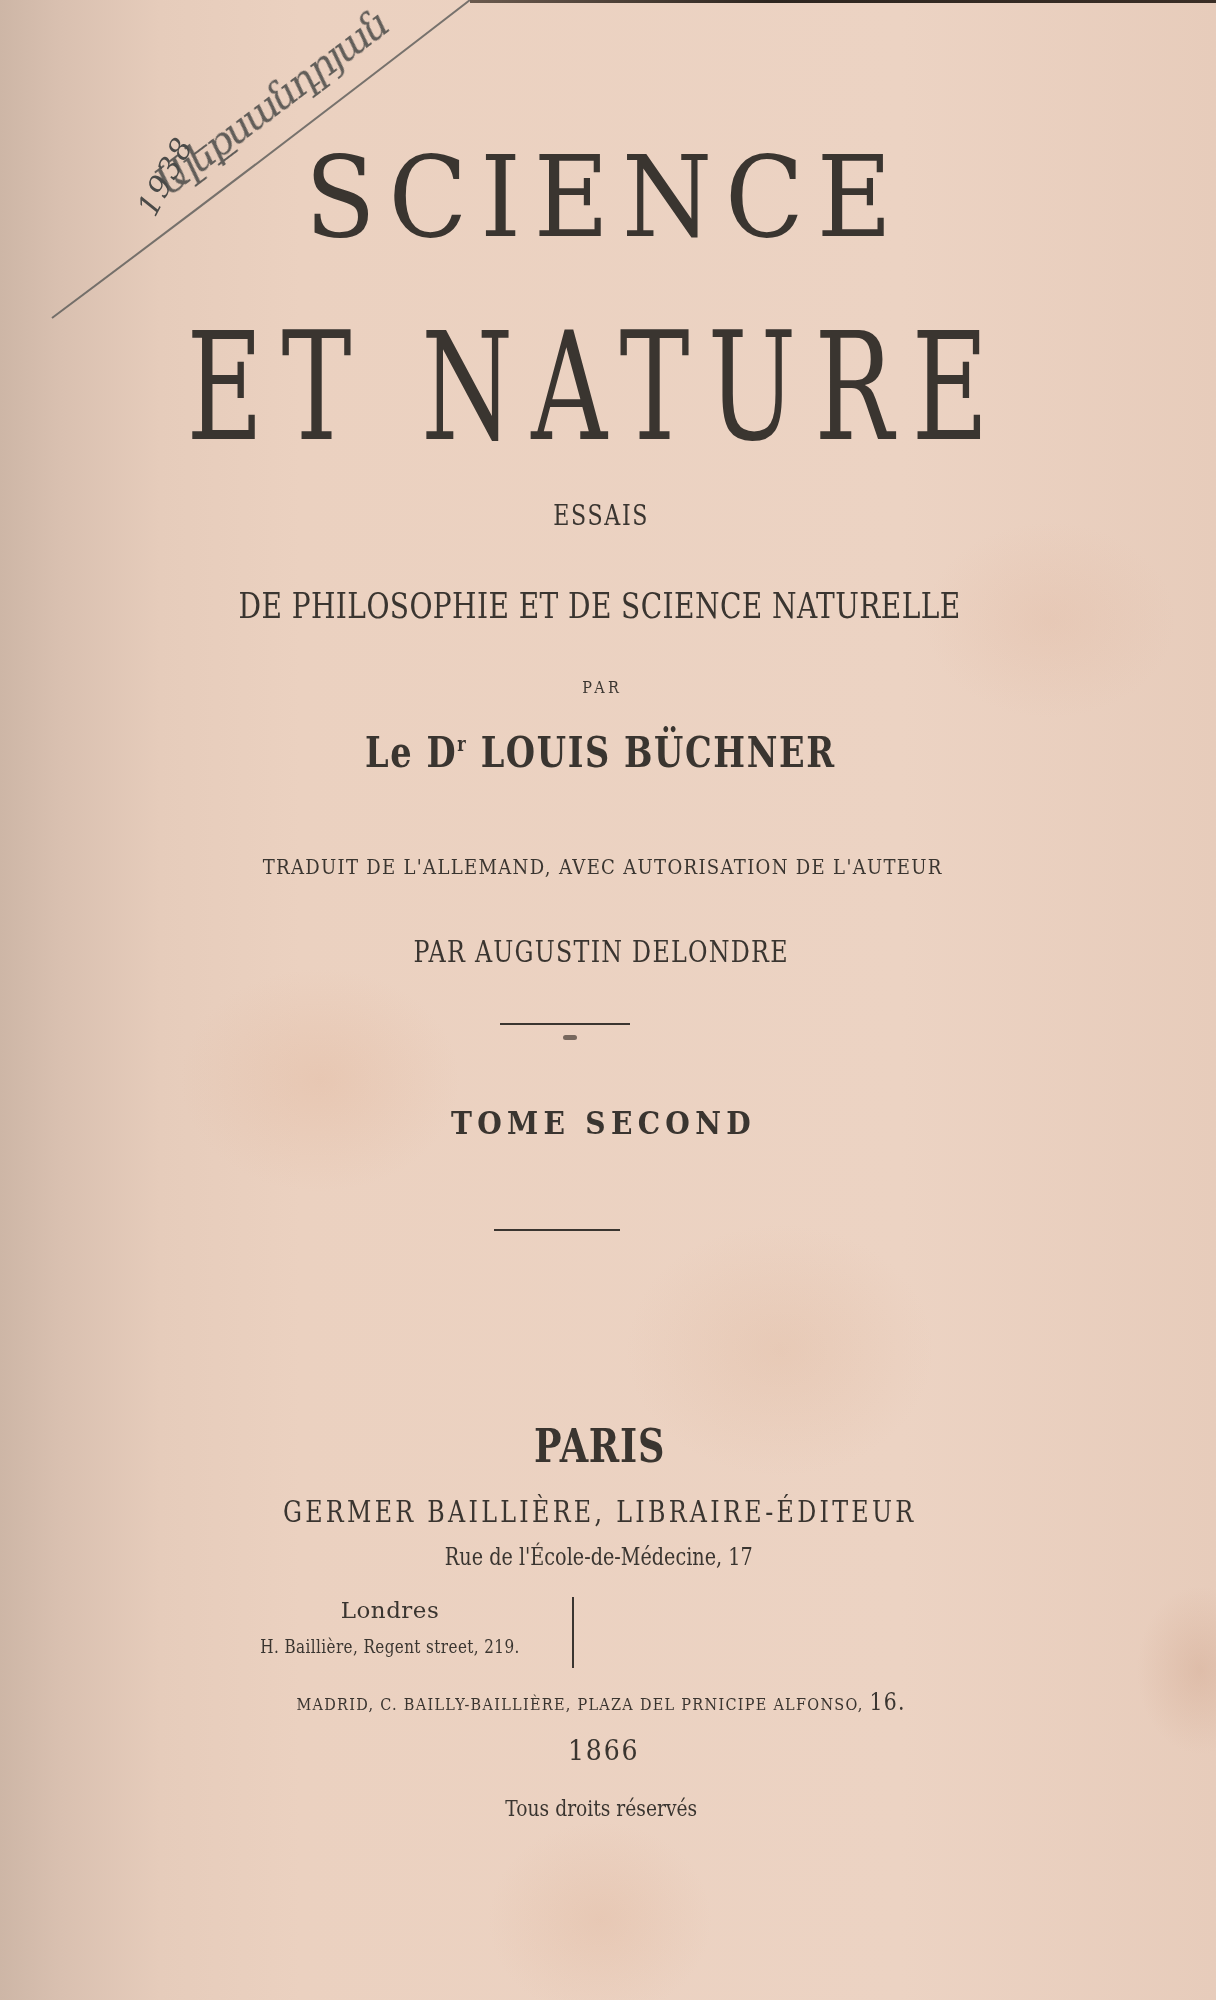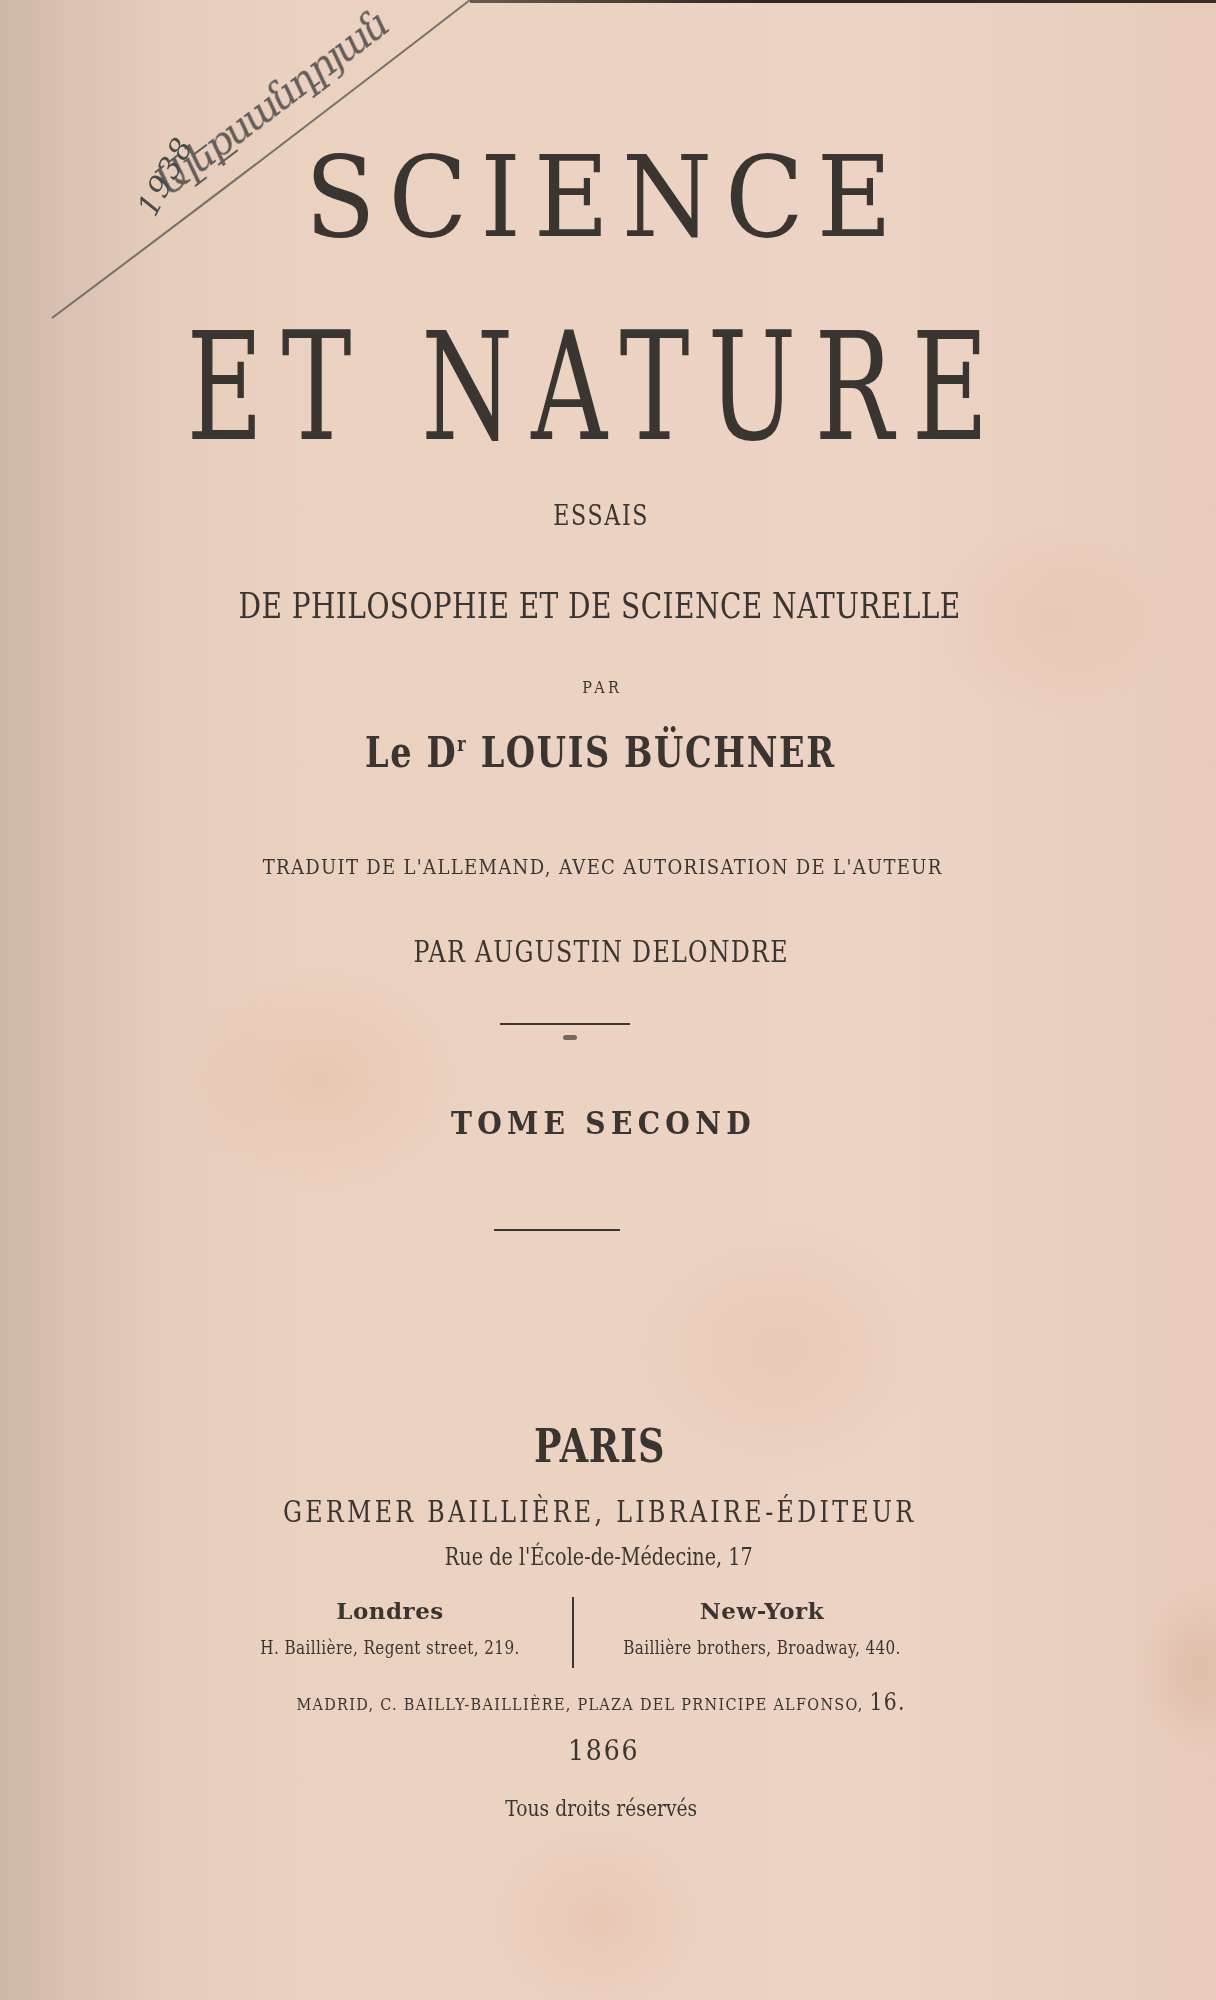--- a/index.html
+++ b/index.html
@@ -51,21 +51,21 @@
     background: #5a4e45; border-radius: 3px; opacity: 0.8;
   }
   .tome { top: 1104px; font-size: 32px; letter-spacing: 6px; font-weight: bold; transform: scaleX(0.88); transform-origin: 570px 0; }
   .paris { top: 1418px; font-size: 47px; letter-spacing: 1px; font-weight: bold; transform: scaleX(0.78); transform-origin: 570px 0; }
   .publisher { top: 1495px; font-size: 29px; letter-spacing: 4px; transform: scaleX(0.82); transform-origin: 562px 0; }
   .street { top: 1543px; font-size: 24px; transform: scaleX(0.80); transform-origin: 562px 0; }
   .branch {
     position: absolute; top: 1597px; text-align: center; white-space: nowrap;
     font-family: "DejaVu Serif", "Liberation Serif", serif;
   }
-  .branch .city { display: block; font-size: 23px; font-weight: bold; letter-spacing: 0.5px; }
+  .branch .city { display: block; font-size: 23px; font-weight: normal; letter-spacing: 0.5px; }
   .branch .addr { display: block; margin-top: 12px; font-size: 19px; letter-spacing: 0.5px; transform: scaleX(0.80); }
   .branch-london { left: 200px; width: 380px; }
   .branch-ny { left: 572px; width: 380px; }
   .divider {
     position: absolute; left: 572px; top: 1597px; width: 2px; height: 71px; background: #3a3530;
   }
   .madrid { top: 1688px; font-size: 17px; letter-spacing: 1.5px; transform: scaleX(0.85); transform-origin: 562px 0; }
   .madrid .num { font-size: 24px; font-weight: normal; }
   .year { top: 1734px; font-size: 28px; letter-spacing: 2px; transform: scaleX(0.9); transform-origin: 565px 0; }
   .rights { top: 1796px; font-size: 22px; transform: scaleX(0.85); transform-origin: 563px 0; }
@@ -129,24 +129,20 @@
 
   <div class="line paris">PARIS</div>
   <div class="line publisher">GERMER BAILLIÈRE, LIBRAIRE-ÉDITEUR</div>
   <div class="line street">Rue de l'École-de-Médecine, 17</div>
 
   <div class="branch branch-london">
     <span class="city">Londres</span>
     <span class="addr">H. Baillière, Regent street, 219.</span>
   </div>
   <div class="divider"></div>
-  <div class="branch branch-ny">
-    <span class="city">New-York</span>
-    <span class="addr">Baillière brothers, Broadway, 440.</span>
-  </div>
 
   <div class="line madrid">
     <span>MADRID, C. BAILLY-BAILLIÈRE, PLAZA DEL PRNICIPE ALFONSO,</span>
     <span class="num">16.</span>
   </div>
 
   <div class="line year">1866</div>
   <div class="line rights">Tous droits réservés</div>
 </div>
 

